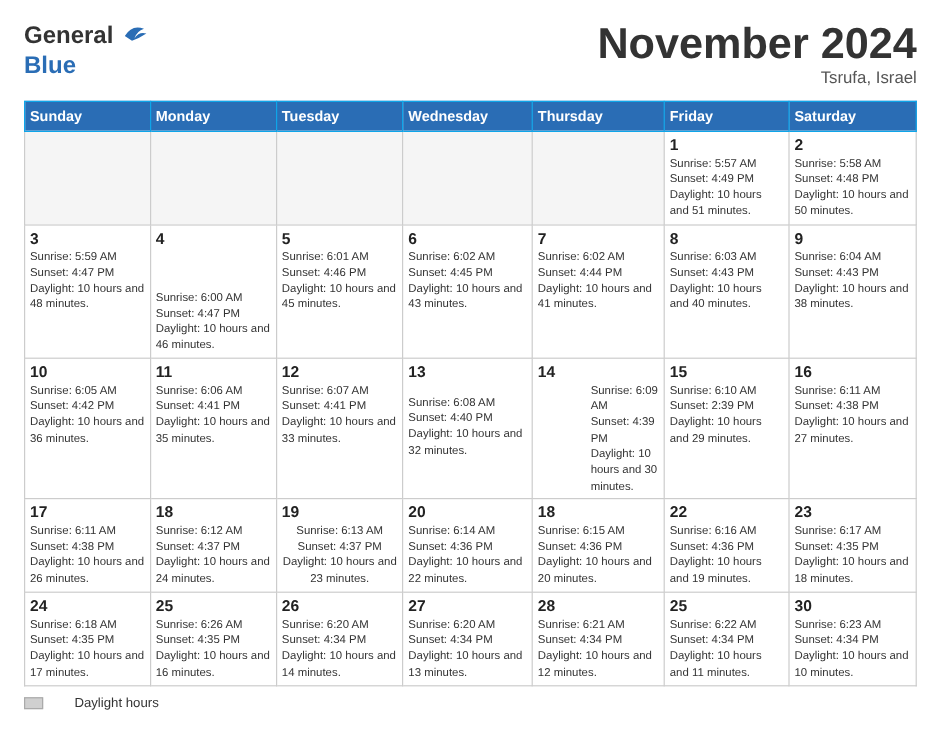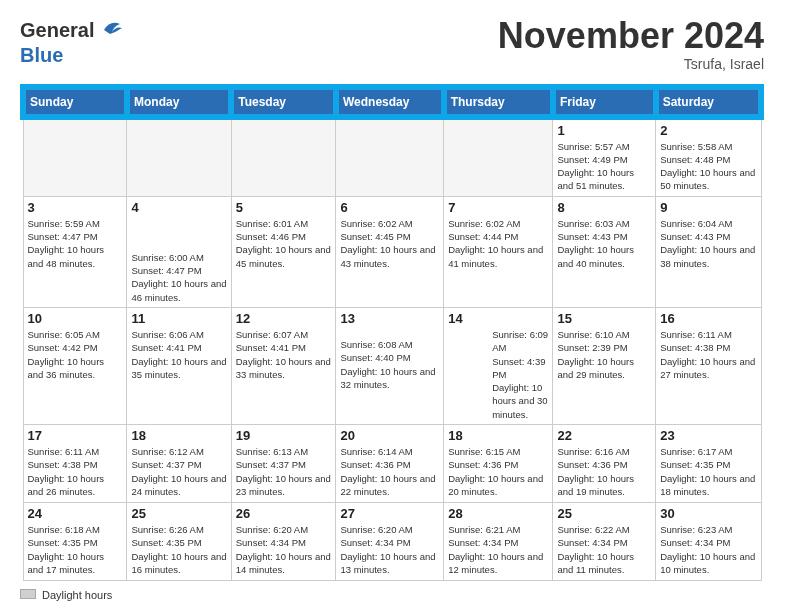--- a/index.html
+++ b/index.html
@@ -53,21 +53,21 @@
       width: 100%;
       border-collapse: collapse;
     }
     .calendar th {
       background-color: #2a6db5;
       color: #fff;
       font-size: 12px;
       font-weight: bold;
       padding: 5px 4px;
       text-align: left;
-      border: 6px solid #0ea5e9;
+      border: 1px solid #0ea5e9;
     }
     .calendar td {
       border: 1px solid #ccc;
       vertical-align: top;
       padding: 3px 4px;
       width: 113px;
       height: 78px;
       font-size: 10px;
       background: #fff;
     }
@@ -84,24 +84,25 @@
       display: block;
       margin-bottom: 2px;
     }
     .day-info {
       font-size: 9.5px;
       color: #333;
       line-height: 1.4;
     }
     .legend {
       display: flex;
-      align-items: flex-start;
+      align-items: center;
       margin-top: 8px;
       font-size: 11px;
       color: #333;
+      gap: 20px;
     }
     .legend-box {
       width: 16px;
       height: 10px;
       background: #d0d0d0;
       margin-right: 6px;
       border: 1px solid #aaa;
     }
   </style>
 </head>
@@ -254,21 +255,21 @@
 Daylight: 10 hours and 26 minutes.</div>
           </td>
           <td>
             <span class="day-number">18</span>
             <div class="day-info" style="white-space: pre-line;">Sunrise: 6:12 AM
 Sunset: 4:37 PM
 Daylight: 10 hours and 24 minutes.</div>
           </td>
           <td>
             <span class="day-number">19</span>
-            <div class="day-info" style="white-space: pre-line;">Sunrise: 6:13 AM
+            <div class="day-info" style="white-space: pre-line; text-align: center;">Sunrise: 6:13 AM
 Sunset: 4:37 PM
 Daylight: 10 hours and 23 minutes.</div>
           </td>
           <td>
             <span class="day-number">20</span>
             <div class="day-info" style="white-space: pre-line;">Sunrise: 6:14 AM
 Sunset: 4:36 PM
 Daylight: 10 hours and 22 minutes.</div>
           </td>
           <td>

